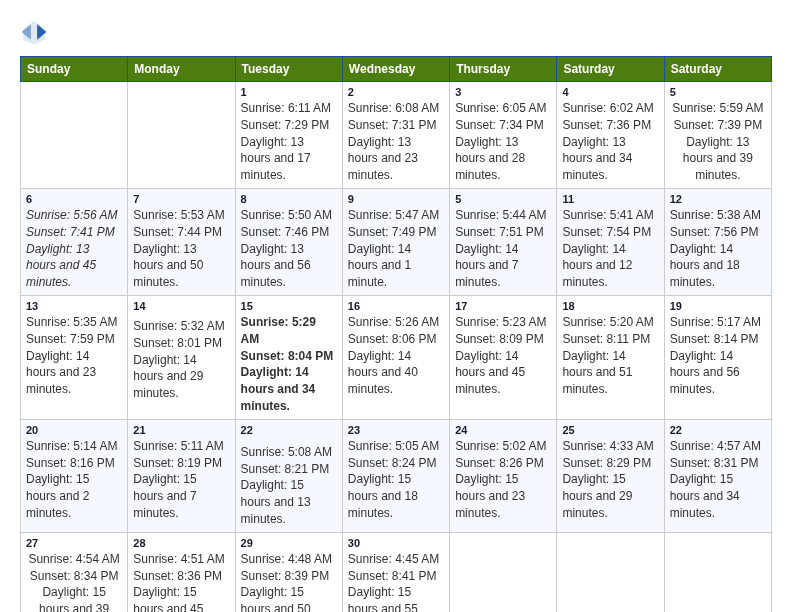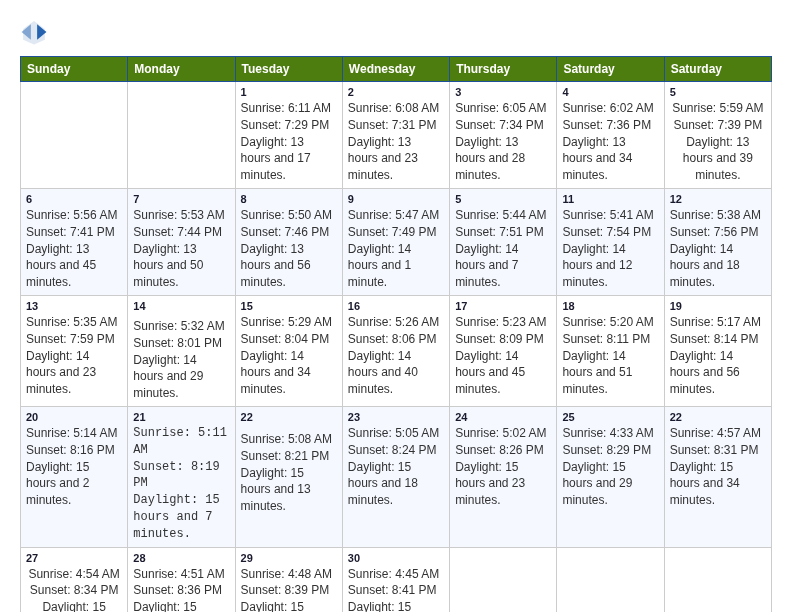--- a/index.html
+++ b/index.html
@@ -159,21 +159,21 @@
           <td>
             <span class="day-num">5</span>
             <div class="day-info" style="white-space: pre-line; text-align: center;">Sunrise: 5:59 AM
 Sunset: 7:39 PM
 Daylight: 13 hours and 39 minutes.</div>
           </td>
         </tr>
         <tr>
           <td>
             <span class="day-num">6</span>
-            <div class="day-info" style="white-space: pre-line;">Sunrise: 5:56 AM
+            <div class="day-info" style="white-space: pre-line; font-style: italic;">Sunrise: 5:56 AM
 Sunset: 7:41 PM
 Daylight: 13 hours and 45 minutes.</div>
           </td>
           <td>
             <span class="day-num">7</span>
             <div class="day-info" style="white-space: pre-line;">Sunrise: 5:53 AM
 Sunset: 7:44 PM
 Daylight: 13 hours and 50 minutes.</div>
           </td>
           <td>
@@ -215,21 +215,21 @@
 Daylight: 14 hours and 23 minutes.</div>
           </td>
           <td>
             <span class="day-num">14</span>
             <div class="day-info" style="white-space: pre-line; margin-top: 6px;">Sunrise: 5:32 AM
 Sunset: 8:01 PM
 Daylight: 14 hours and 29 minutes.</div>
           </td>
           <td>
             <span class="day-num">15</span>
-            <div class="day-info" style="white-space: pre-line;">Sunrise: 5:29 AM
+            <div class="day-info" style="white-space: pre-line; font-weight: bold;">Sunrise: 5:29 AM
 Sunset: 8:04 PM
 Daylight: 14 hours and 34 minutes.</div>
           </td>
           <td>
             <span class="day-num">16</span>
             <div class="day-info" style="white-space: pre-line;">Sunrise: 5:26 AM
 Sunset: 8:06 PM
 Daylight: 14 hours and 40 minutes.</div>
           </td>
           <td>
@@ -253,21 +253,21 @@
         </tr>
         <tr>
           <td>
             <span class="day-num">20</span>
             <div class="day-info" style="white-space: pre-line;">Sunrise: 5:14 AM
 Sunset: 8:16 PM
 Daylight: 15 hours and 2 minutes.</div>
           </td>
           <td>
             <span class="day-num">21</span>
-            <div class="day-info" style="white-space: pre-line; font-family: Liberation Mono, monospace;">Sunrise: 5:11 AM
+            <div class="day-info" style="white-space: pre-line;">Sunrise: 5:11 AM
 Sunset: 8:19 PM
 Daylight: 15 hours and 7 minutes.</div>
           </td>
           <td>
             <span class="day-num">22</span>
             <div class="day-info" style="white-space: pre-line; margin-top: 8px;">Sunrise: 5:08 AM
 Sunset: 8:21 PM
 Daylight: 15 hours and 13 minutes.</div>
           </td>
           <td>

